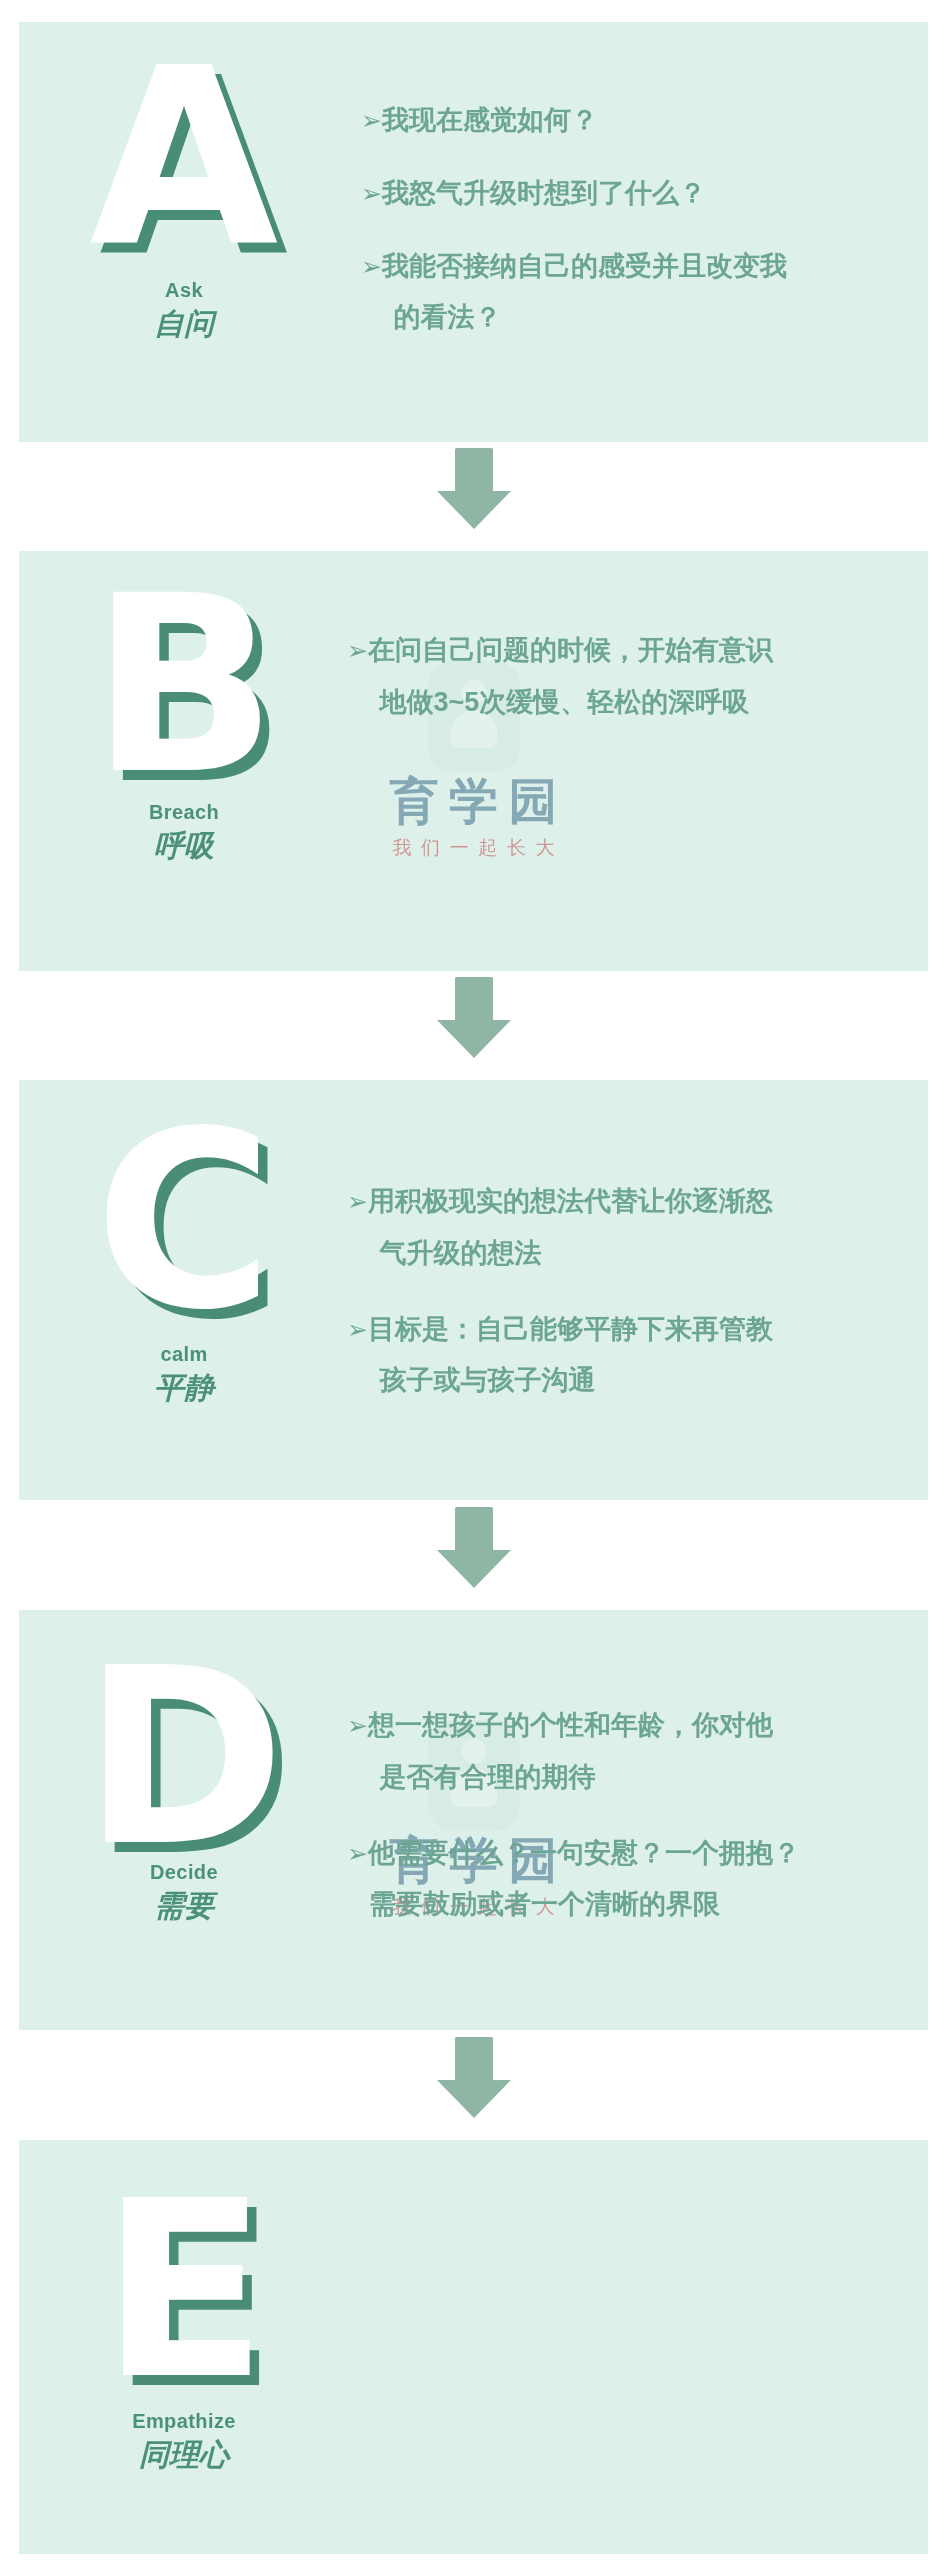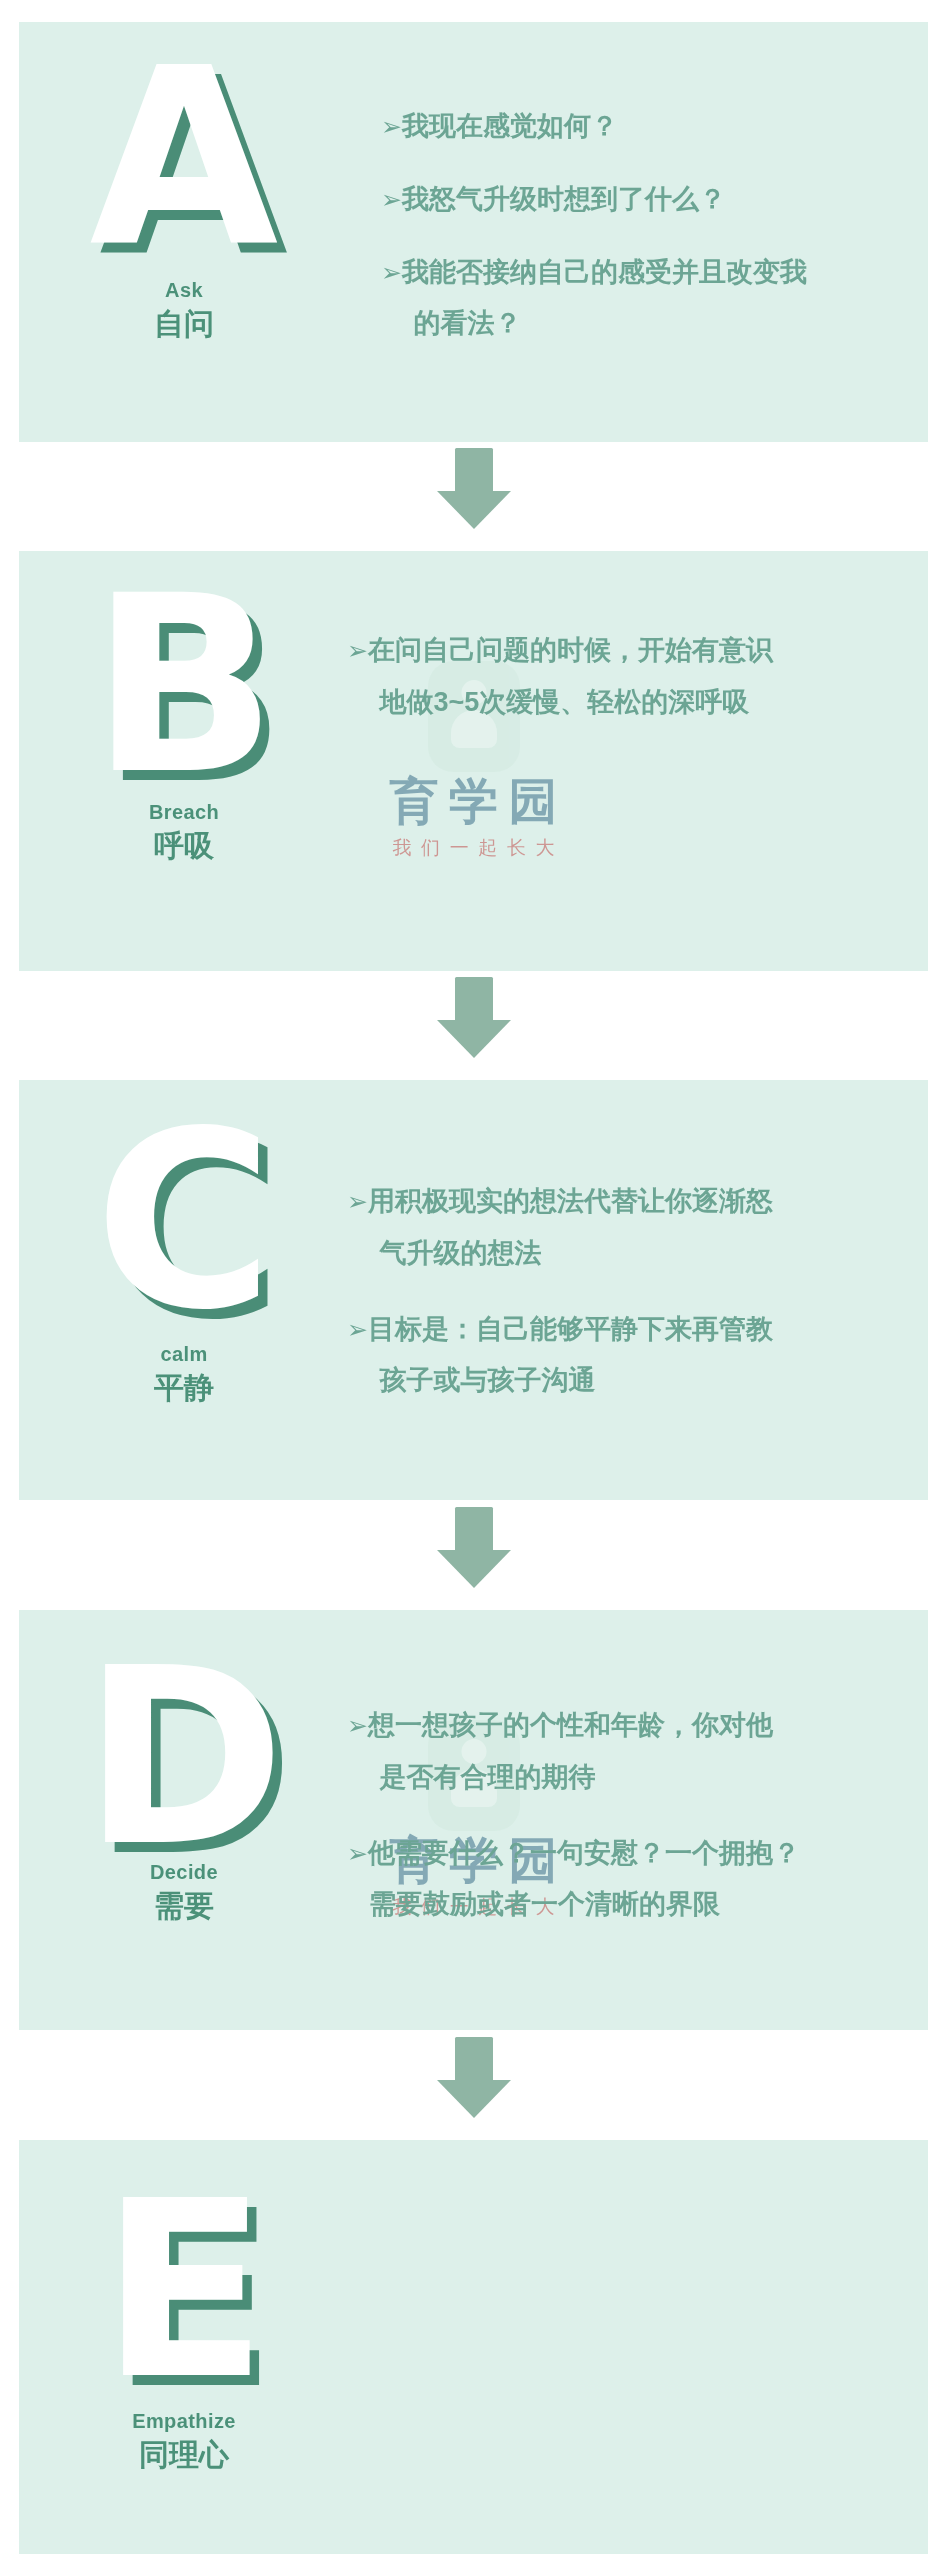--- a/index.html
+++ b/index.html
@@ -89,21 +89,21 @@
     user-select:none;
     display:block;
   }
   .lbl{
     text-align:center;
     color:#4b9179;
     font-weight:bold;
     line-height:1.18;
   }
   .lbl .en{ font-size:20px; display:block; letter-spacing:0.4px;}
-  .lbl .cn{ font-size:30px; display:block; margin-top:3px;}
+  .lbl .cn{ font-size:30px; display:block; margin-top:3px;font-style:italic;}
 
   
   .bullets{
     position:absolute;
     z-index:2;
     color:#6ca594;
     font-size:27px;
     font-weight:bold;
     line-height:1.92;
   }
@@ -145,21 +145,21 @@
 <div class="sheet">
 
   <div class="panel" style="top:22px;height:420px;">
     <div class="letter-col" style="top:34px;left:6px;">
       <span class="bigletter">A</span>
       <div class="lbl" style="margin-top:18px;">
         <span class="en">Ask</span>
         <span class="cn">自问</span>
       </div>
     </div>
-    <div class="bullets" style="left:342px;top:79px;width:548px;margin-left:20px;">
+    <div class="bullets" style="left:342px;top:73px;width:548px;">
       <span class="bullet"><span class="mk">➢</span><span>我现在感觉如何？</span></span>
       <span class="bullet" style="display:block;margin-top:21px;"><span class="mk">➢</span><span>我怒气升级时想到了什么？</span></span>
       <span class="bullet" style="display:block;margin-top:21px;"><span class="mk">➢</span><span>我能否接纳自己的感受并且改变我</span><span class="ln2">的看法？</span></span>
     </div>
   </div>
 
   <div class="arrow" style="top:448px;">
     <div class="shaft"></div>
     <div class="head"></div>
   </div>

